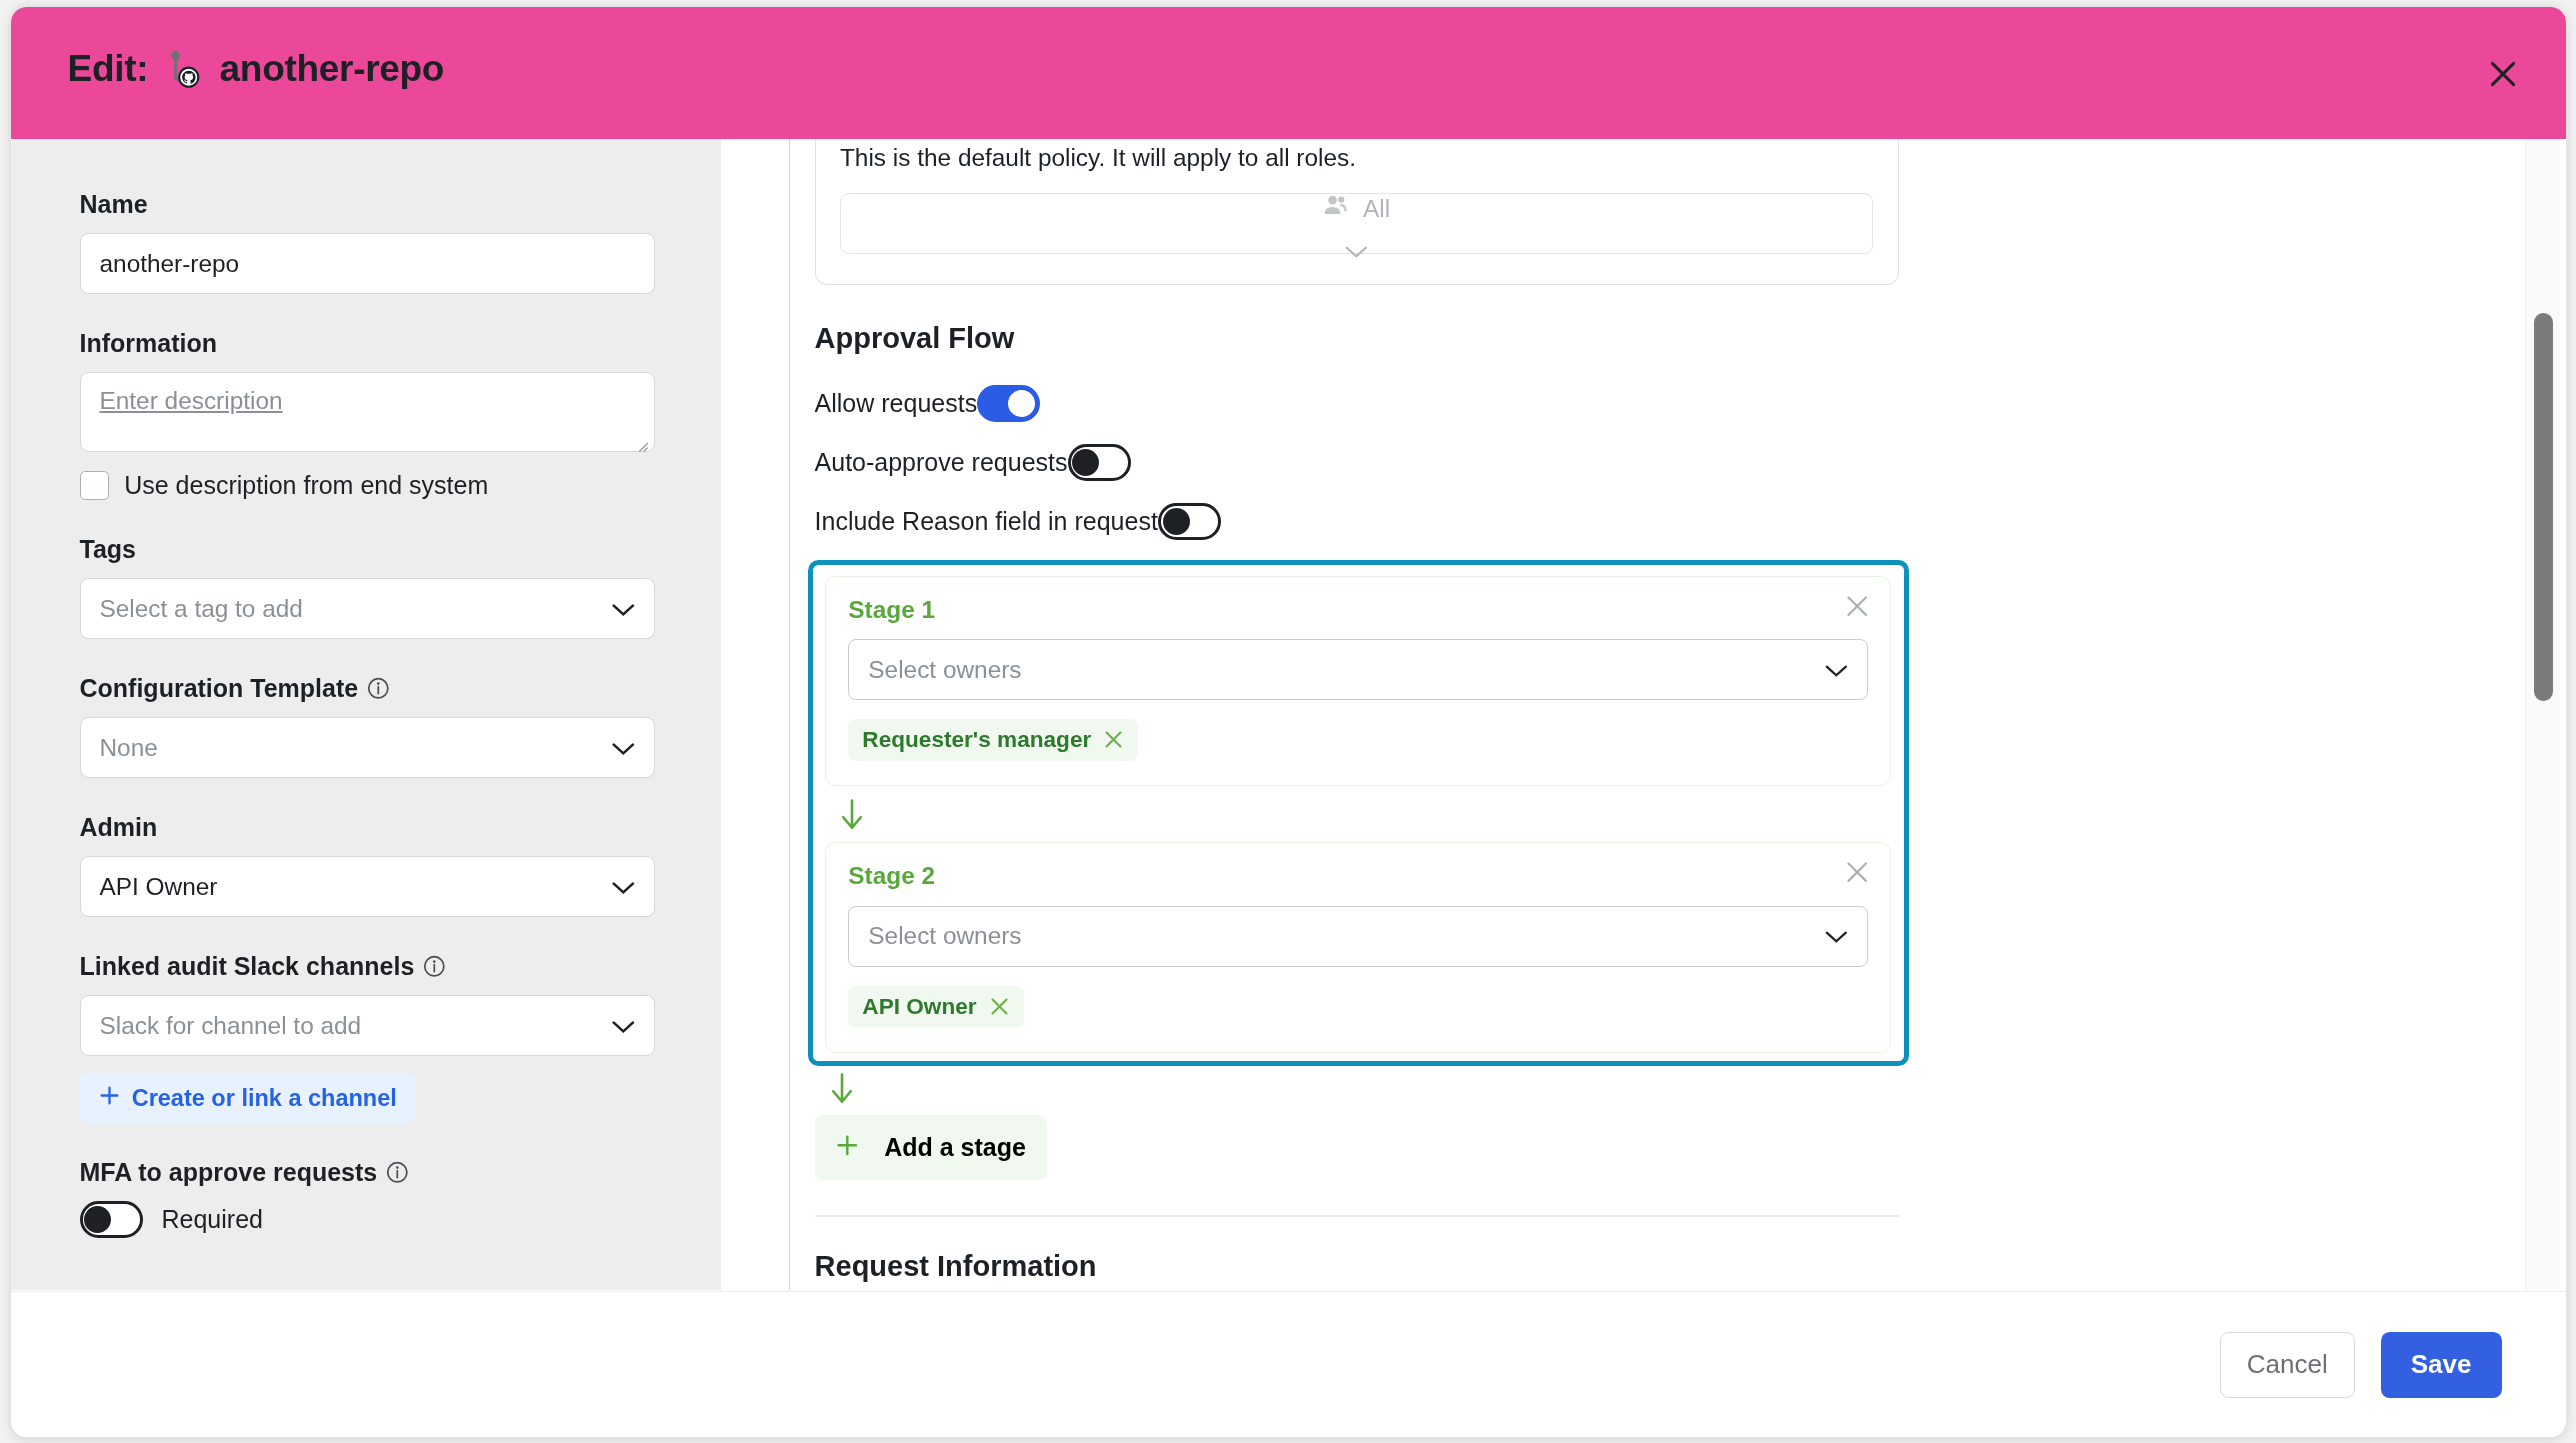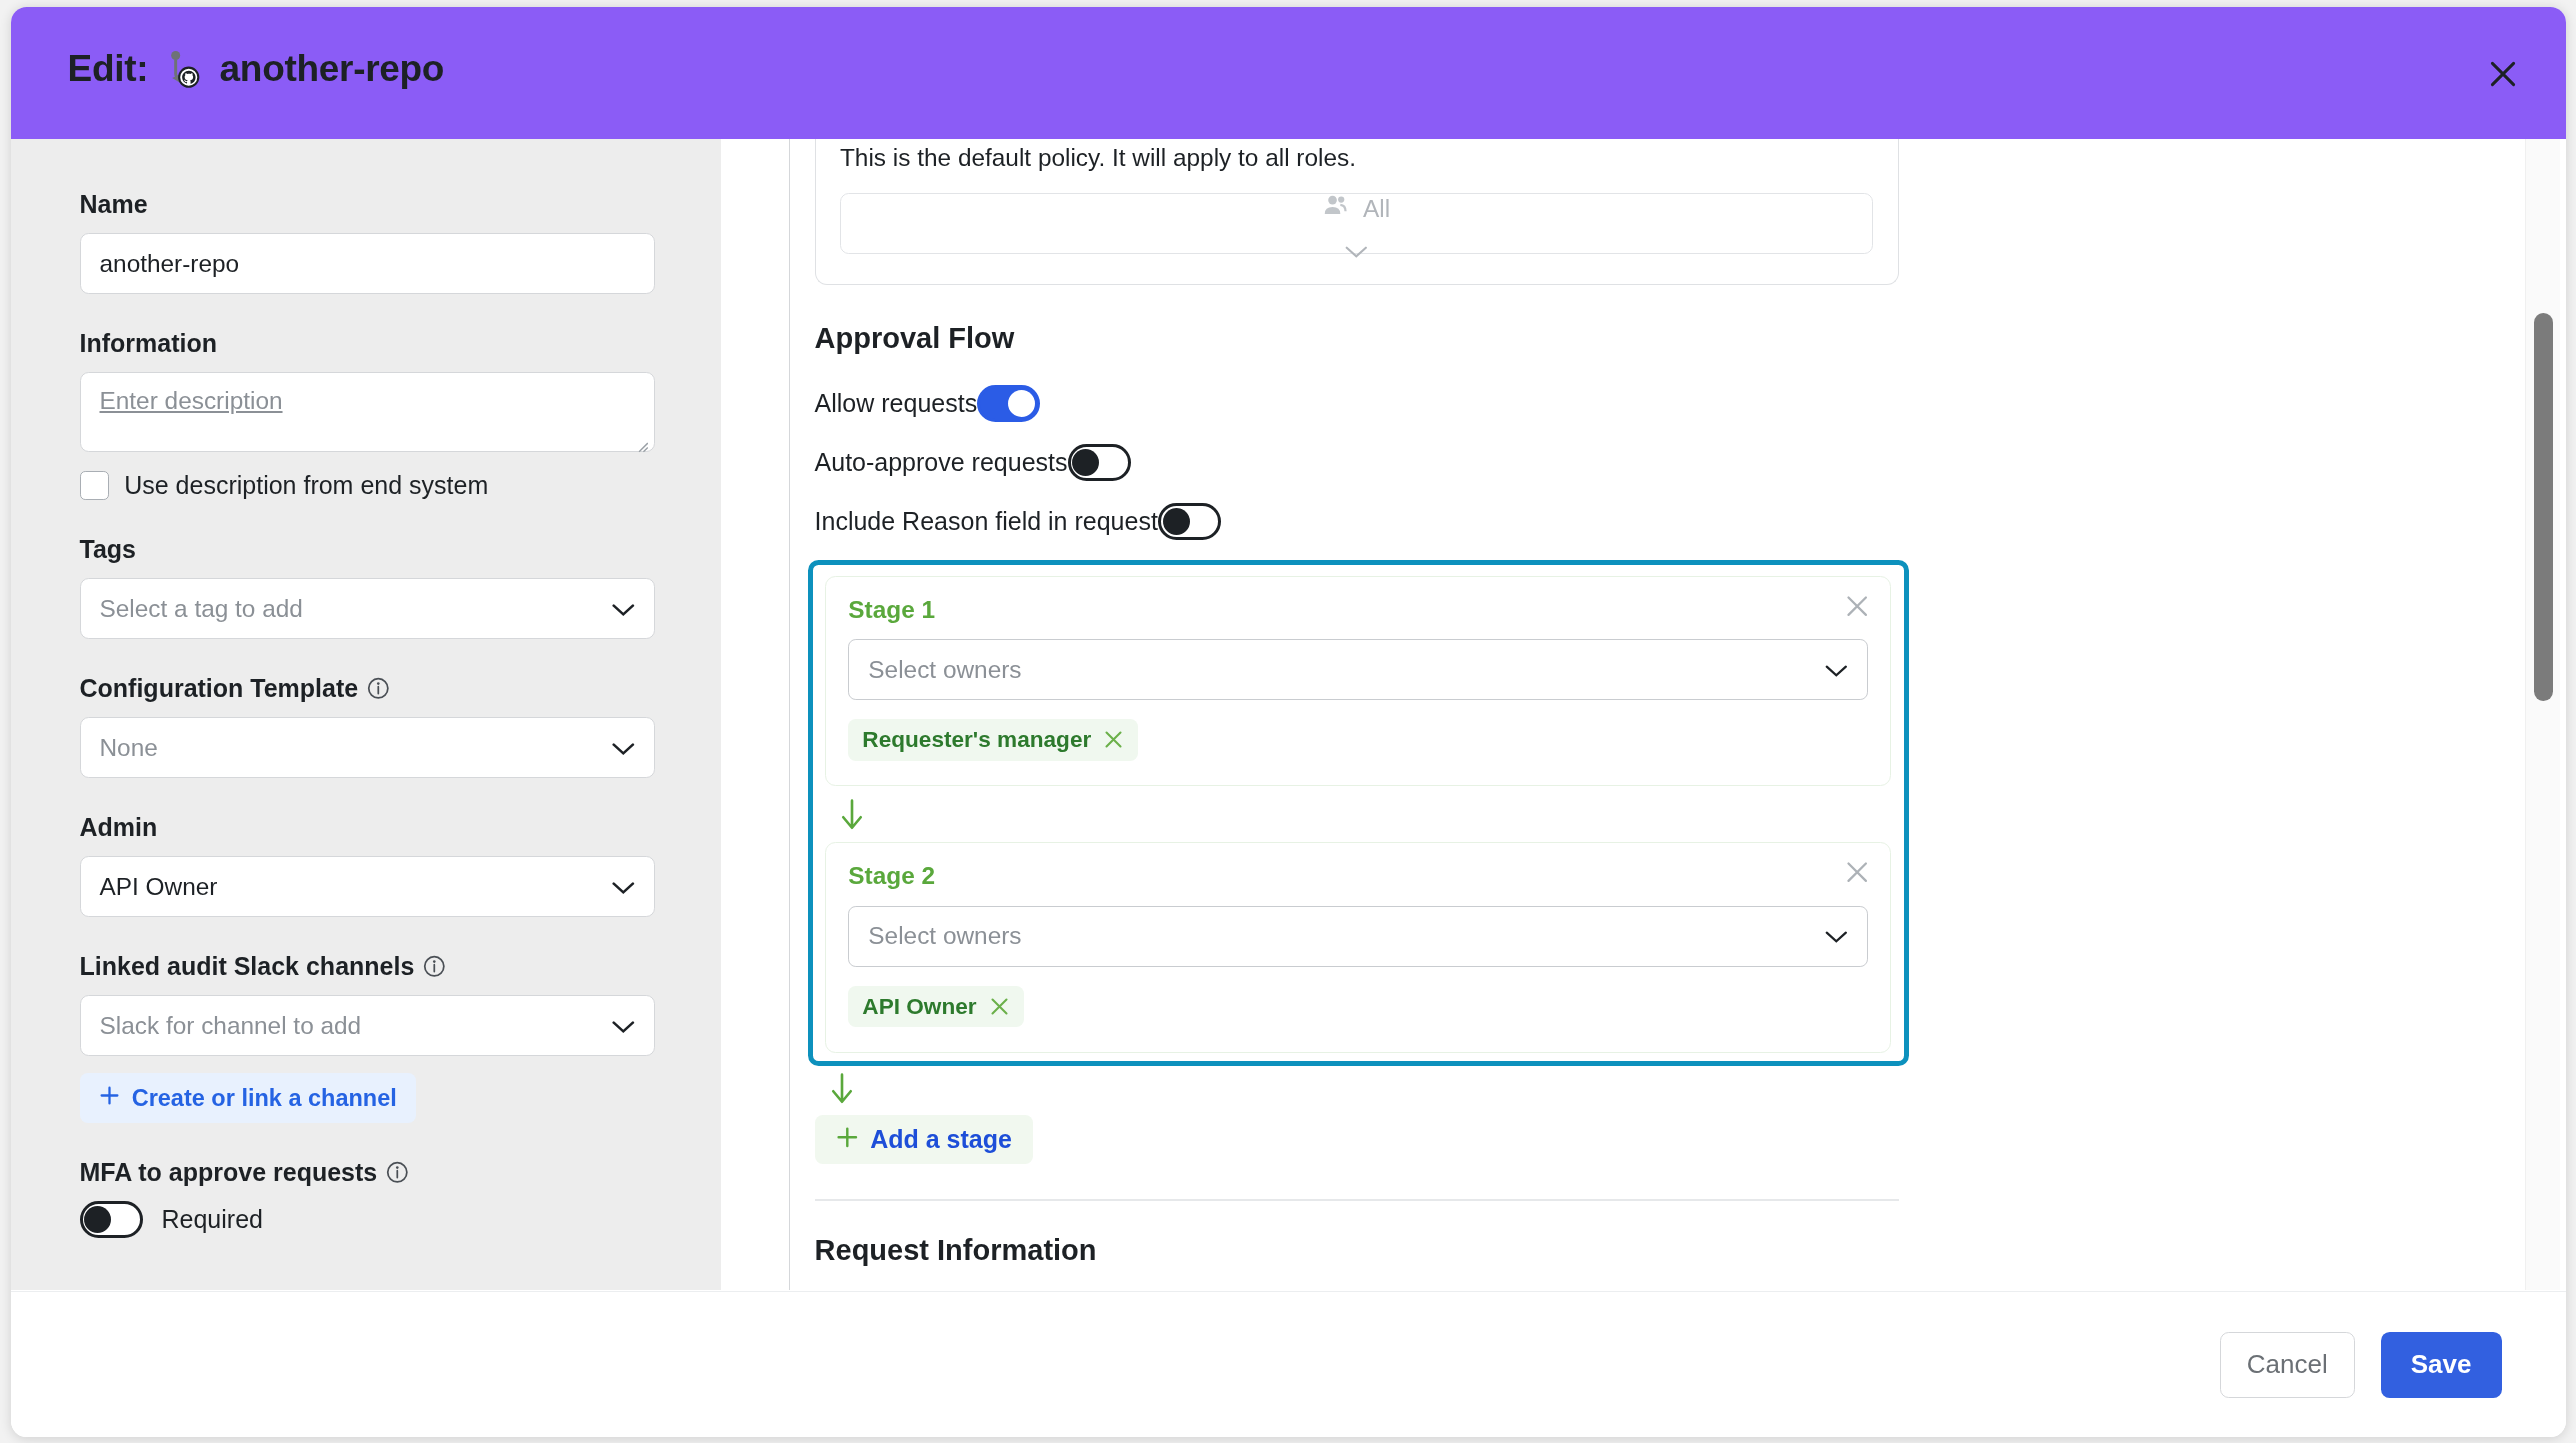--- a/index.html
+++ b/index.html
@@ -18,21 +18,21 @@
     background: #ffffff;
     border-radius: 15.7px;
     box-shadow: 0 1.7px 12.2px rgba(0,0,0,0.14);
     overflow: hidden;
   }
 
   
   .modal-header {
     position: absolute; left: 0; top: 0;
     width: 100%; height: 152px;
-    background: #8b5cf6;
+    background: #ec4899;
     border-bottom: 1.7px solid #eceef0;
   }
   .header-title {
     position: absolute; left: 57px; top: 38px;
     display: flex; align-items: center; gap: 12.2px;
     font-size: 37px; font-weight: 600; color: #1d2125;
     letter-spacing: -0.3px; white-space: nowrap;
   }
   .repo-icon { display: inline-flex; align-items: center; justify-content: center; width: 47px; height: 47px; }
   .close-btn {
@@ -183,23 +183,23 @@
   }
   .pill {
     display: inline-flex; align-items: center; gap: 12.2px;
     background: #f0f8ef; border-radius: 7.8px;
     padding: 7.8px 14px; font-size: 22.6px; font-weight: 700; color: #2d7a2d;
   }
   .pill-x { cursor: pointer; display: inline-flex; }
   .arrow-down { margin: 12.2px 0 8.7px 12.2px; width: 30px; height: 35px; }
 
   .add-stage-btn {
-    display: inline-flex; align-items: center; gap: 12px;
-    background: #f1f8ef; color: #1d4ed8; border: none;
-    border-radius: 7.8px; padding: 10px 21px;
+    display: inline-flex; align-items: center; gap: 26px;
+    background: #f1f8ef; color: #000000; border: none;
+    border-radius: 7.8px; padding: 18px 21px;
     font-size: 25px; font-weight: 700; cursor: pointer;
     font-family: "Liberation Sans", sans-serif;
     margin-left: 12.2px;
   }
   .h-divider { width: 1084px; height: 1.7px; background: #e6e8ea; margin: 35px 0 0 12.2px; }
   .req-info-title { font-size: 29px; font-weight: 600; color: #1d2125; margin: 33px 0 0 12.2px; }
 
   
   .right-pane { width: 639px; flex: 0 0 639px; background: #fff; }
 

